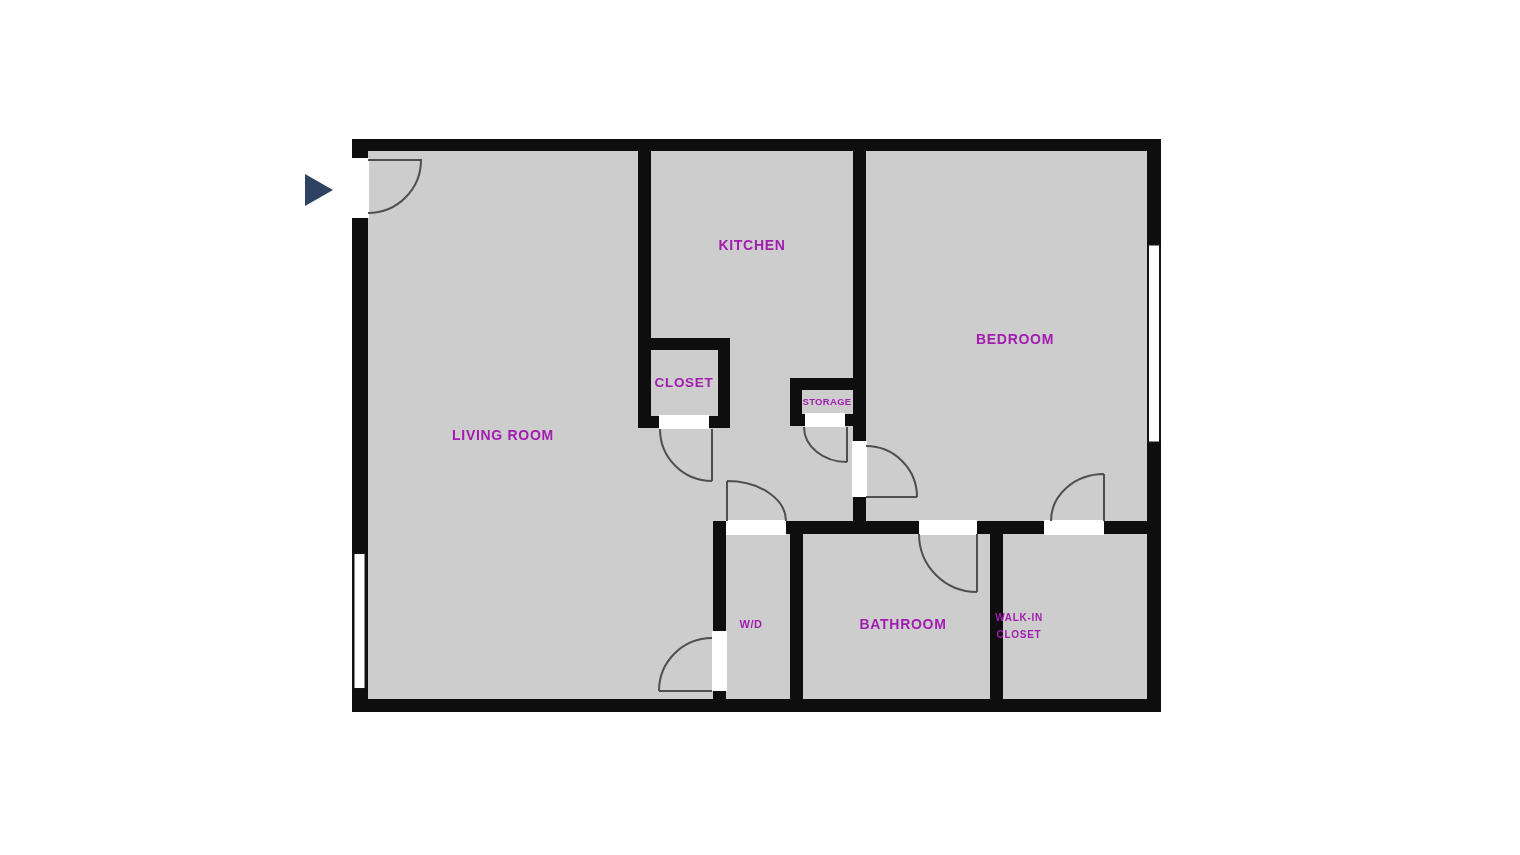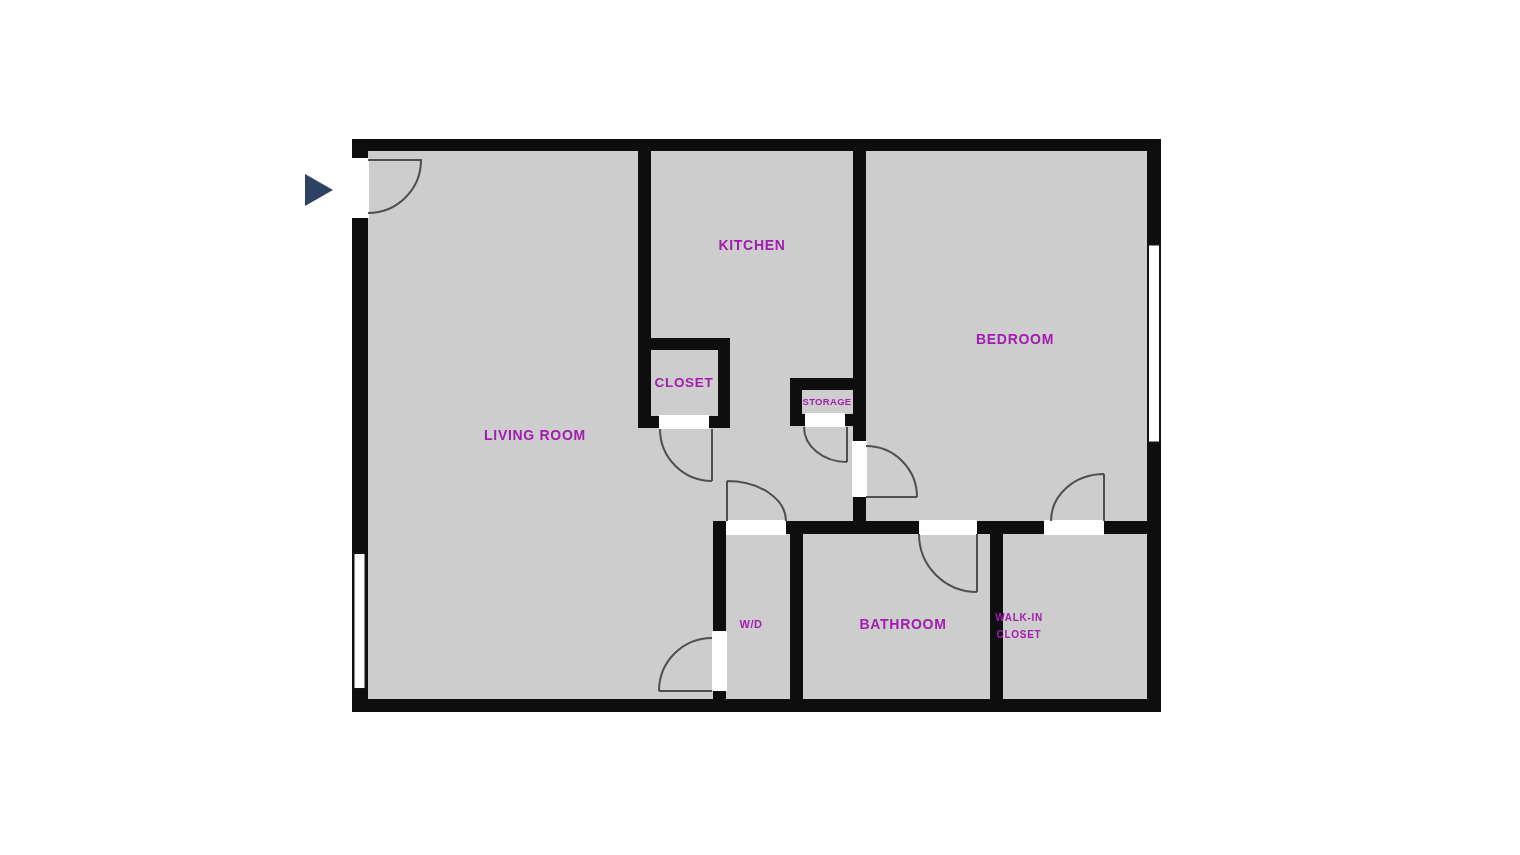--- a/index.html
+++ b/index.html
@@ -107,21 +107,21 @@
       <path d="M866 497 H917 M866 446 A51 51 0 0 1 917 497"></path>
       <path d="M727 521 V481 M727 481 A59 40 0 0 1 786 521"></path>
       <path d="M977 534 V592 M919 534 A58 58 0 0 0 977 592"></path>
       <path d="M1104 521 V474 M1051 521 A53 47 0 0 1 1104 474"></path>
       <path d="M712 691 H659 M712 638 A53 53 0 0 0 659 691"></path>
     </g>
 
     <polygon points="305,174 305,206 333,190" fill="#2e4263"></polygon>
   </svg>
 
-  <div class="room-label" style="left:503px; top:435px;margin-left:32px;">LIVING ROOM</div>
+  <div class="room-label" style="left:503px; top:435px;">LIVING ROOM</div>
 
   <div class="room-label" style="left:752px; top:245px;">KITCHEN</div>
 
   <div class="room-label" style="left:684px; top:382px; font-size:13.5px;">CLOSET</div>
 
   <div class="room-label small" style="left:827px; top:401px;text-align:right;">STORAGE</div>
 
   <div class="room-label" style="left:1009px; top:339px;margin-left:6px;">BEDROOM</div>
 
   <div class="room-label compact" style="left:751px; top:624px;">W/D</div>

